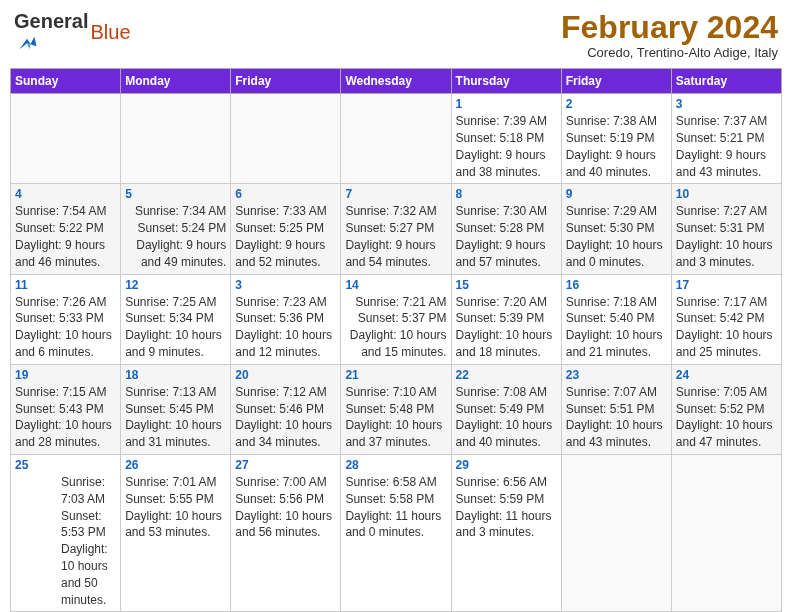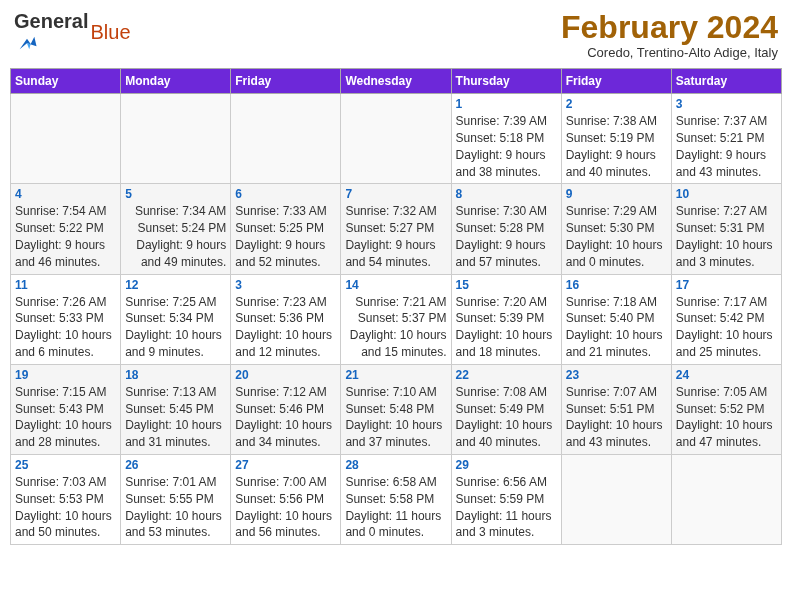--- a/index.html
+++ b/index.html
@@ -292,21 +292,21 @@
           <div class="day-number">24</div>
           <div class="day-info" style="white-space: pre-line;">Sunrise: 7:05 AM
 Sunset: 5:52 PM
 Daylight: 10 hours
 and 47 minutes.</div>
         </td>
       </tr>
       <tr>
         <td>
           <div class="day-number">25</div>
-          <div class="day-info" style="white-space: pre-line;">Sunrise: 7:03 AM
+          <div class="day-info" style="white-space: pre-line; margin-left: 46px;">Sunrise: 7:03 AM
 Sunset: 5:53 PM
 Daylight: 10 hours
 and 50 minutes.</div>
         </td>
         <td>
           <div class="day-number">26</div>
           <div class="day-info" style="white-space: pre-line;">Sunrise: 7:01 AM
 Sunset: 5:55 PM
 Daylight: 10 hours
 and 53 minutes.</div>

